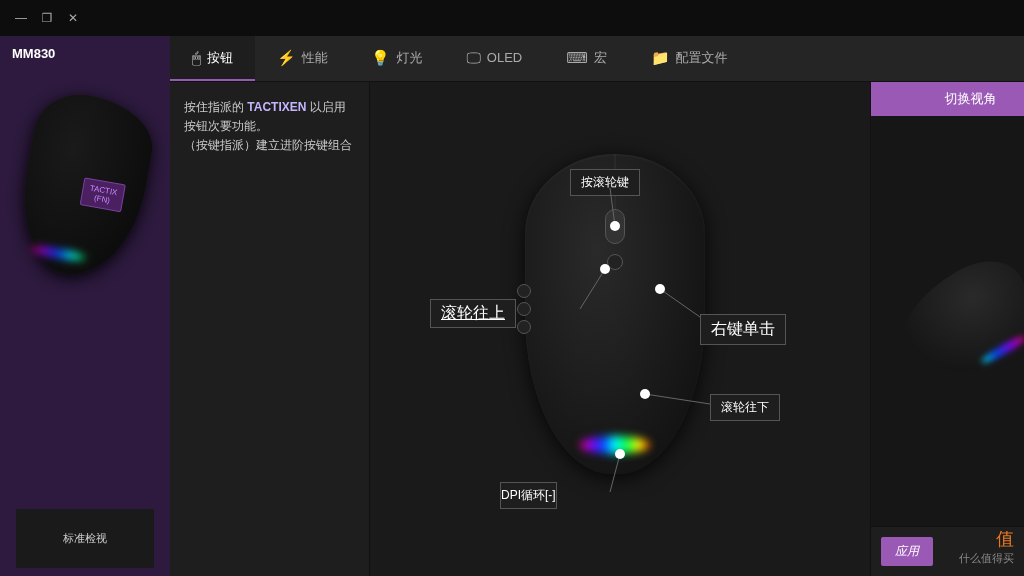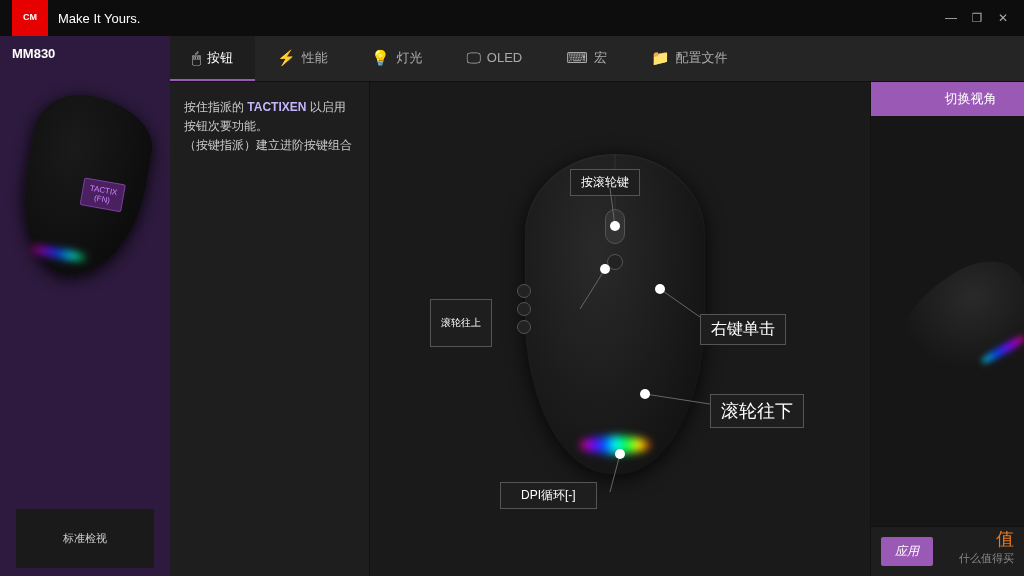--- a/index.html
+++ b/index.html
@@ -354,26 +354,20 @@
     }
     .watermark-icon {
       font-size: 18px;
       color: #e87722;
     }
   </style>
 </head>
 <body>
 
 <div class="titlebar">
-  <div class="titlebar-left">
-    <div class="logo-box">
-      <span>CM</span>
-    </div>
-    <span class="brand-text">Make It Yours.</span>
-  </div>
   <div class="titlebar-controls">
     <div class="titlebar-btn">—</div>
     <div class="titlebar-btn">❐</div>
     <div class="titlebar-btn close">✕</div>
   </div>
 </div>
 
 <div class="main-container">
 
   <div class="sidebar">
@@ -457,33 +451,33 @@
             <line x1="340" y1="210" x2="290" y2="175" stroke="#666" stroke-width="1"></line>
             <circle cx="290" cy="175" r="5" fill="#fff"></circle>
 
             <line x1="340" y1="290" x2="275" y2="280" stroke="#666" stroke-width="1"></line>
             <circle cx="275" cy="280" r="5" fill="#fff"></circle>
 
             <line x1="240" y1="378" x2="250" y2="340" stroke="#666" stroke-width="1"></line>
             <circle cx="250" cy="340" r="5" fill="#fff"></circle>
           </svg>
 
-          <div style="position:absolute; top:185px; left:60px; background:#1e1e1e; border:1px solid #555; padding:16px 10px; font-size:10px; white-space:nowrap; cursor:pointer;">
+          <div style="position:absolute; top:185px; left:60px; background:#1e1e1e; border:1px solid #555; padding:3px 10px; font-size:16px; white-space:nowrap; cursor:pointer;text-decoration:underline;">
             <span>滚轮往上</span>
           </div>
 
           <div style="position:absolute; top:200px; left:330px; background:#1e1e1e; border:1px solid #555; padding:4px 10px; font-size:16px; white-space:nowrap; cursor:pointer;">
             <span>右键单击</span>
           </div>
 
-          <div style="position:absolute; top:280px; left:340px; background:#1e1e1e; border:1px solid #555; padding:4px 10px; font-size:18px; white-space:nowrap; cursor:pointer;">
+          <div style="position:absolute; top:280px; left:340px; background:#1e1e1e; border:1px solid #555; padding:4px 10px; font-size:12px; white-space:nowrap; cursor:pointer;">
             <span>滚轮往下</span>
           </div>
 
-          <div style="position:absolute; top:368px; left:130px; background:#1e1e1e; border:1px solid #555; padding:4px 20px; font-size:12px; white-space:nowrap; cursor:pointer;">
+          <div style="position:absolute; top:368px; left:130px; background:#1e1e1e; border:1px solid #555; padding:4px 0; font-size:12px; white-space:nowrap; cursor:pointer;">
             <span>DPI循环[-]</span>
           </div>
         </div>
       </div>
 
       <div class="right-panel">
         <div class="right-header">切换视角</div>
         <div class="right-mouse-preview">
           <div class="preview-mouse"></div>
         </div>

